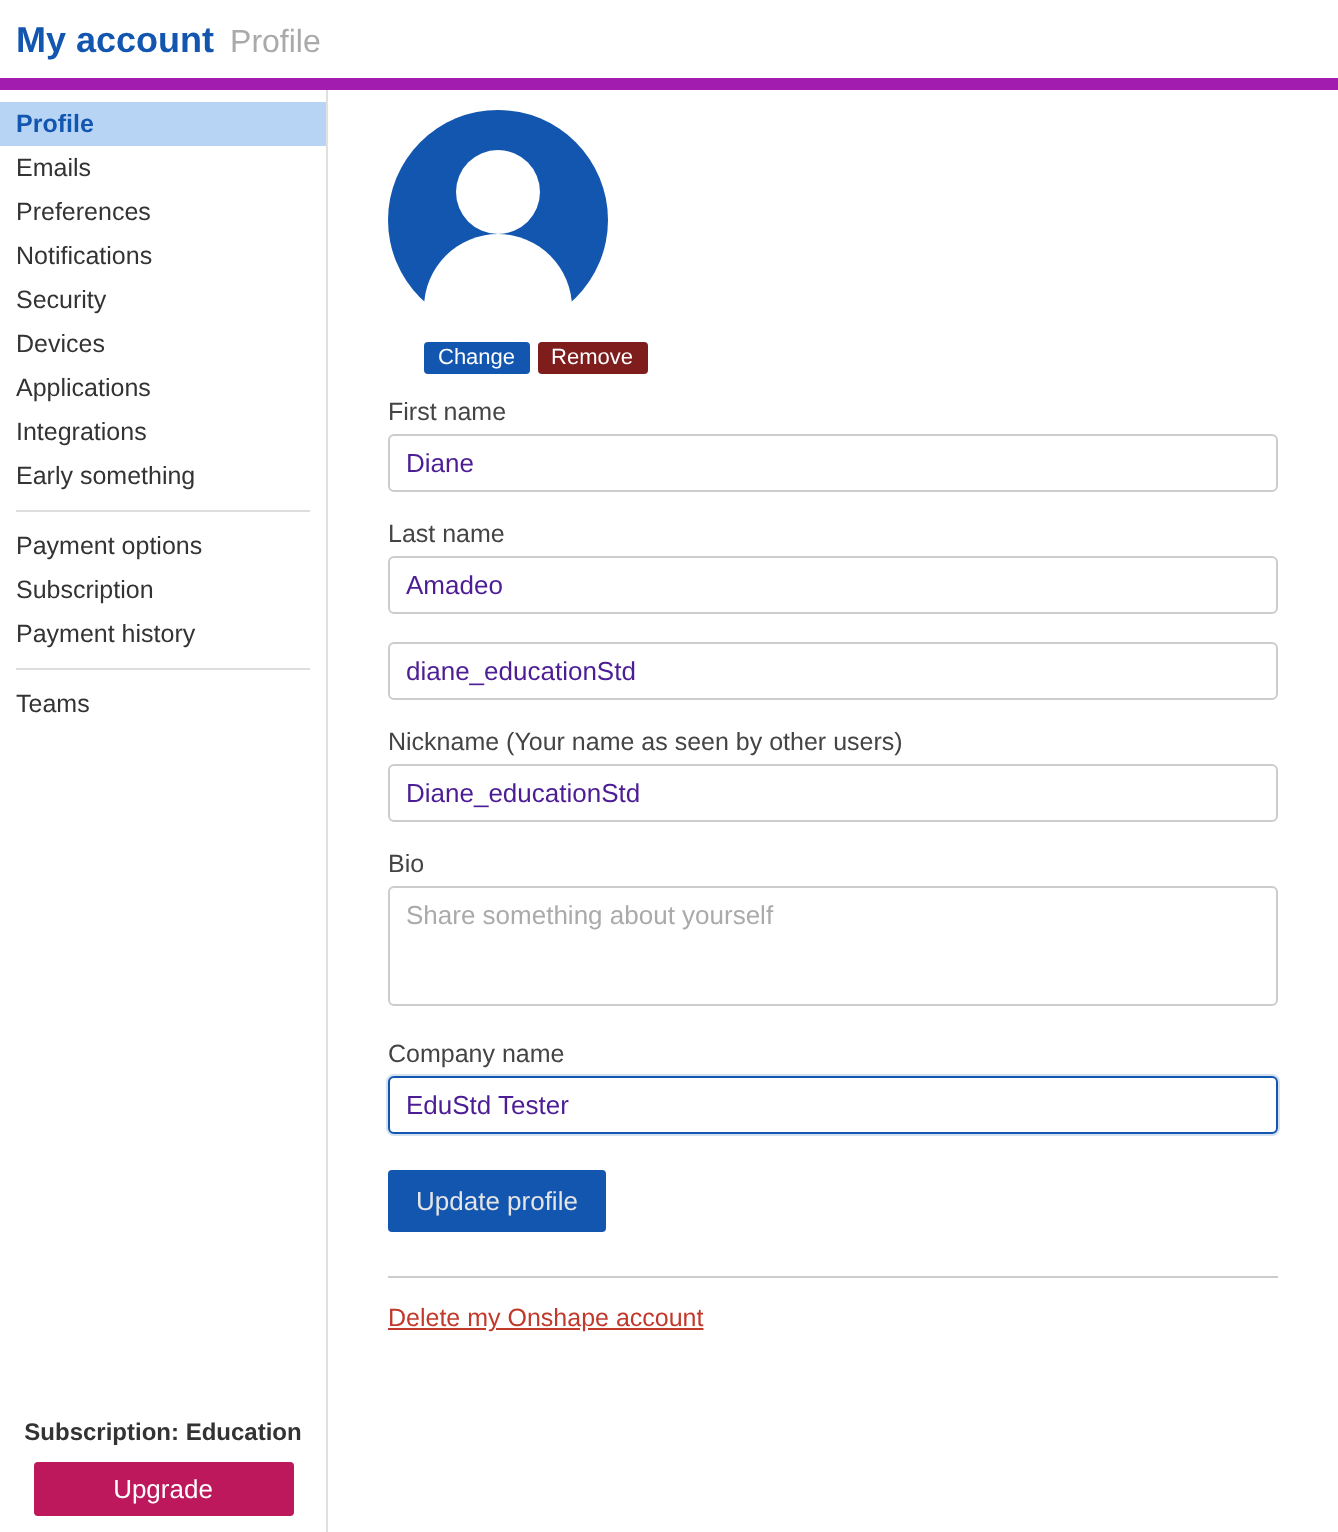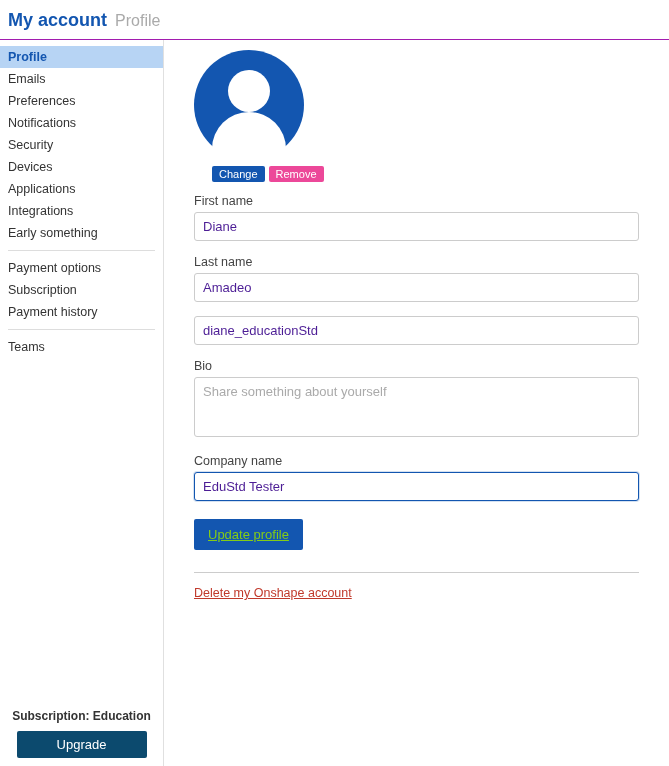--- a/index.html
+++ b/index.html
@@ -1,46 +1,46 @@
 <!DOCTYPE html>
 <html><head>
 <meta charset="utf-8">
 <style>
 * { box-sizing: border-box; margin: 0; padding: 0; }
 body { font-family: -apple-system, BlinkMacSystemFont, "Segoe UI", Arial, sans-serif; font-size: 13px; color: #333; background: #fff; width: 669px; height: 766px; overflow: hidden; position: relative; }
 .page { display: flex; flex-direction: column; height: 100%; box-shadow: 2px 2px 8px rgba(0,0,0,0.3); }
-.header { padding: 10px 8px 8px; border-bottom: 1px solid #a21caf; display:flex; align-items:baseline; gap:8px; }
+.header { padding: 10px 8px 8px; border-bottom: 6px solid #a21caf; display:flex; align-items:baseline; gap:8px; }
 .header .title { color: #1356b0; font-weight: 700; font-size: 18px; }
 .header .crumb { color: #aaa; font-size: 16px; font-weight: 400; }
 .body { display: flex; flex: 1; min-height: 0; }
 .sidebar { width: 164px; border-right: 1px solid #e0e0e0; display: flex; flex-direction: column; padding-top: 6px; }
 .sidebar .navlist { flex: 0 0 auto; }
 .sidebar .item { padding: 4px 8px; cursor: pointer; color: #333; font-size: 12.5px; }
 .sidebar .item.active { background: #b7d4f4; font-weight: 700; color: #1356b0; }
 .sidebar .divider { border-top: 1px solid #ddd; margin: 6px 8px; }
 .sidebar .spacer { flex: 1; }
 .sidebar .footer { padding: 8px; }
 .sub-label { font-size: 12px; font-weight: 700; text-align: center; margin-bottom: 8px; }
-.upgrade-btn { display: block; width: 130px; margin: 0 auto; background: #0c4a6e; color: #fff; border: none; padding: 6px 0; font-size: 13px; cursor: pointer; border-radius: 2px; }
+.upgrade-btn { display: block; width: 130px; margin: 0 auto; background: #be185d; color: #fff; border: none; padding: 6px 0; font-size: 13px; cursor: pointer; border-radius: 2px; }
 .content { flex: 1; padding: 10px 30px 20px 30px; overflow-y: auto; }
 .avatar-wrap { margin-bottom: 12px; }
 .avatar { width: 110px; height: 110px; position: relative; margin-bottom: 6px; }
 .avatar .bg { position: absolute; inset: 0; border-radius: 50%; background: #1356b0; }
 .avatar .head { position: absolute; top: 20px; left: 34px; width: 42px; height: 42px; border-radius: 50%; background: #fff; }
 .avatar .body2 { position: absolute; bottom: -2px; left: 18px; width: 74px; height: 50px; border-radius: 40px 40px 0 0; background: #fff; }
 .avatar-btns { display: flex; gap: 4px; margin-left: 18px; }
 .small-btn { font-size: 11px; padding: 2px 7px; border: none; border-radius: 2px; cursor: pointer; color: #fff; }
 .small-btn.change { background: #1356b0; }
-.small-btn.remove { background: #ec4899; }
+.small-btn.remove { background: #7f1d1d; }
 .field { margin-bottom: 14px; }
 .field label { display: block; font-size: 12.5px; color: #444; margin-bottom: 4px; }
 .field input, .field textarea { width: 100%; border: 1px solid #ccc; border-radius: 3px; padding: 6px 8px; font-size: 13px; font-family: inherit; color: #4c1d95; }
 .field textarea { height: 60px; resize: none; }
 .field input.focused { border-color: #1356b0; box-shadow: 0 0 0 1px rgba(19,86,176,0.18); }
-.update-btn { background: #1356b0; color: #84cc16; border: none; padding: 8px 14px; font-size: 13px; border-radius: 2px; cursor: pointer; margin-top: 4px; text-decoration: underline; }
+.update-btn { background: #1356b0; color: #e5e5e5; border: none; padding: 8px 14px; font-size: 13px; border-radius: 2px; cursor: pointer; margin-top: 4px; }
 .hr { border-top: 1px solid #ccc; margin: 22px 0 12px; }
 .delete-link { color: #c0392b; text-decoration: underline; font-size: 12.5px; cursor: pointer; }
 ::placeholder { color: #aaa; }
 </style>
 </head>
 <body>
 
 <div class="page">
   <div class="header">
     <span class="title">My account</span>
@@ -89,20 +89,24 @@
         <input type="text" value="Diane" style="">
       </div>
       <div class="field">
         <label>Last name</label>
         <input type="text" value="Amadeo" style="">
       </div>
       <div class="field">
         <input type="text" value="diane_educationStd" style="">
       </div>
       <div class="field">
+        <label>Nickname (Your name as seen by other users)</label>
+        <input type="text" value="Diane_educationStd" style="">
+      </div>
+      <div class="field">
         <label>Bio</label>
         <textarea placeholder="Share something about yourself" style=""></textarea>
       </div>
       <div class="field">
         <label>Company name</label>
         <input type="text" class="focused" value="EduStd Tester" style="">
       </div>
 
       <button class="update-btn">Update profile</button>
       <div class="hr"></div>

